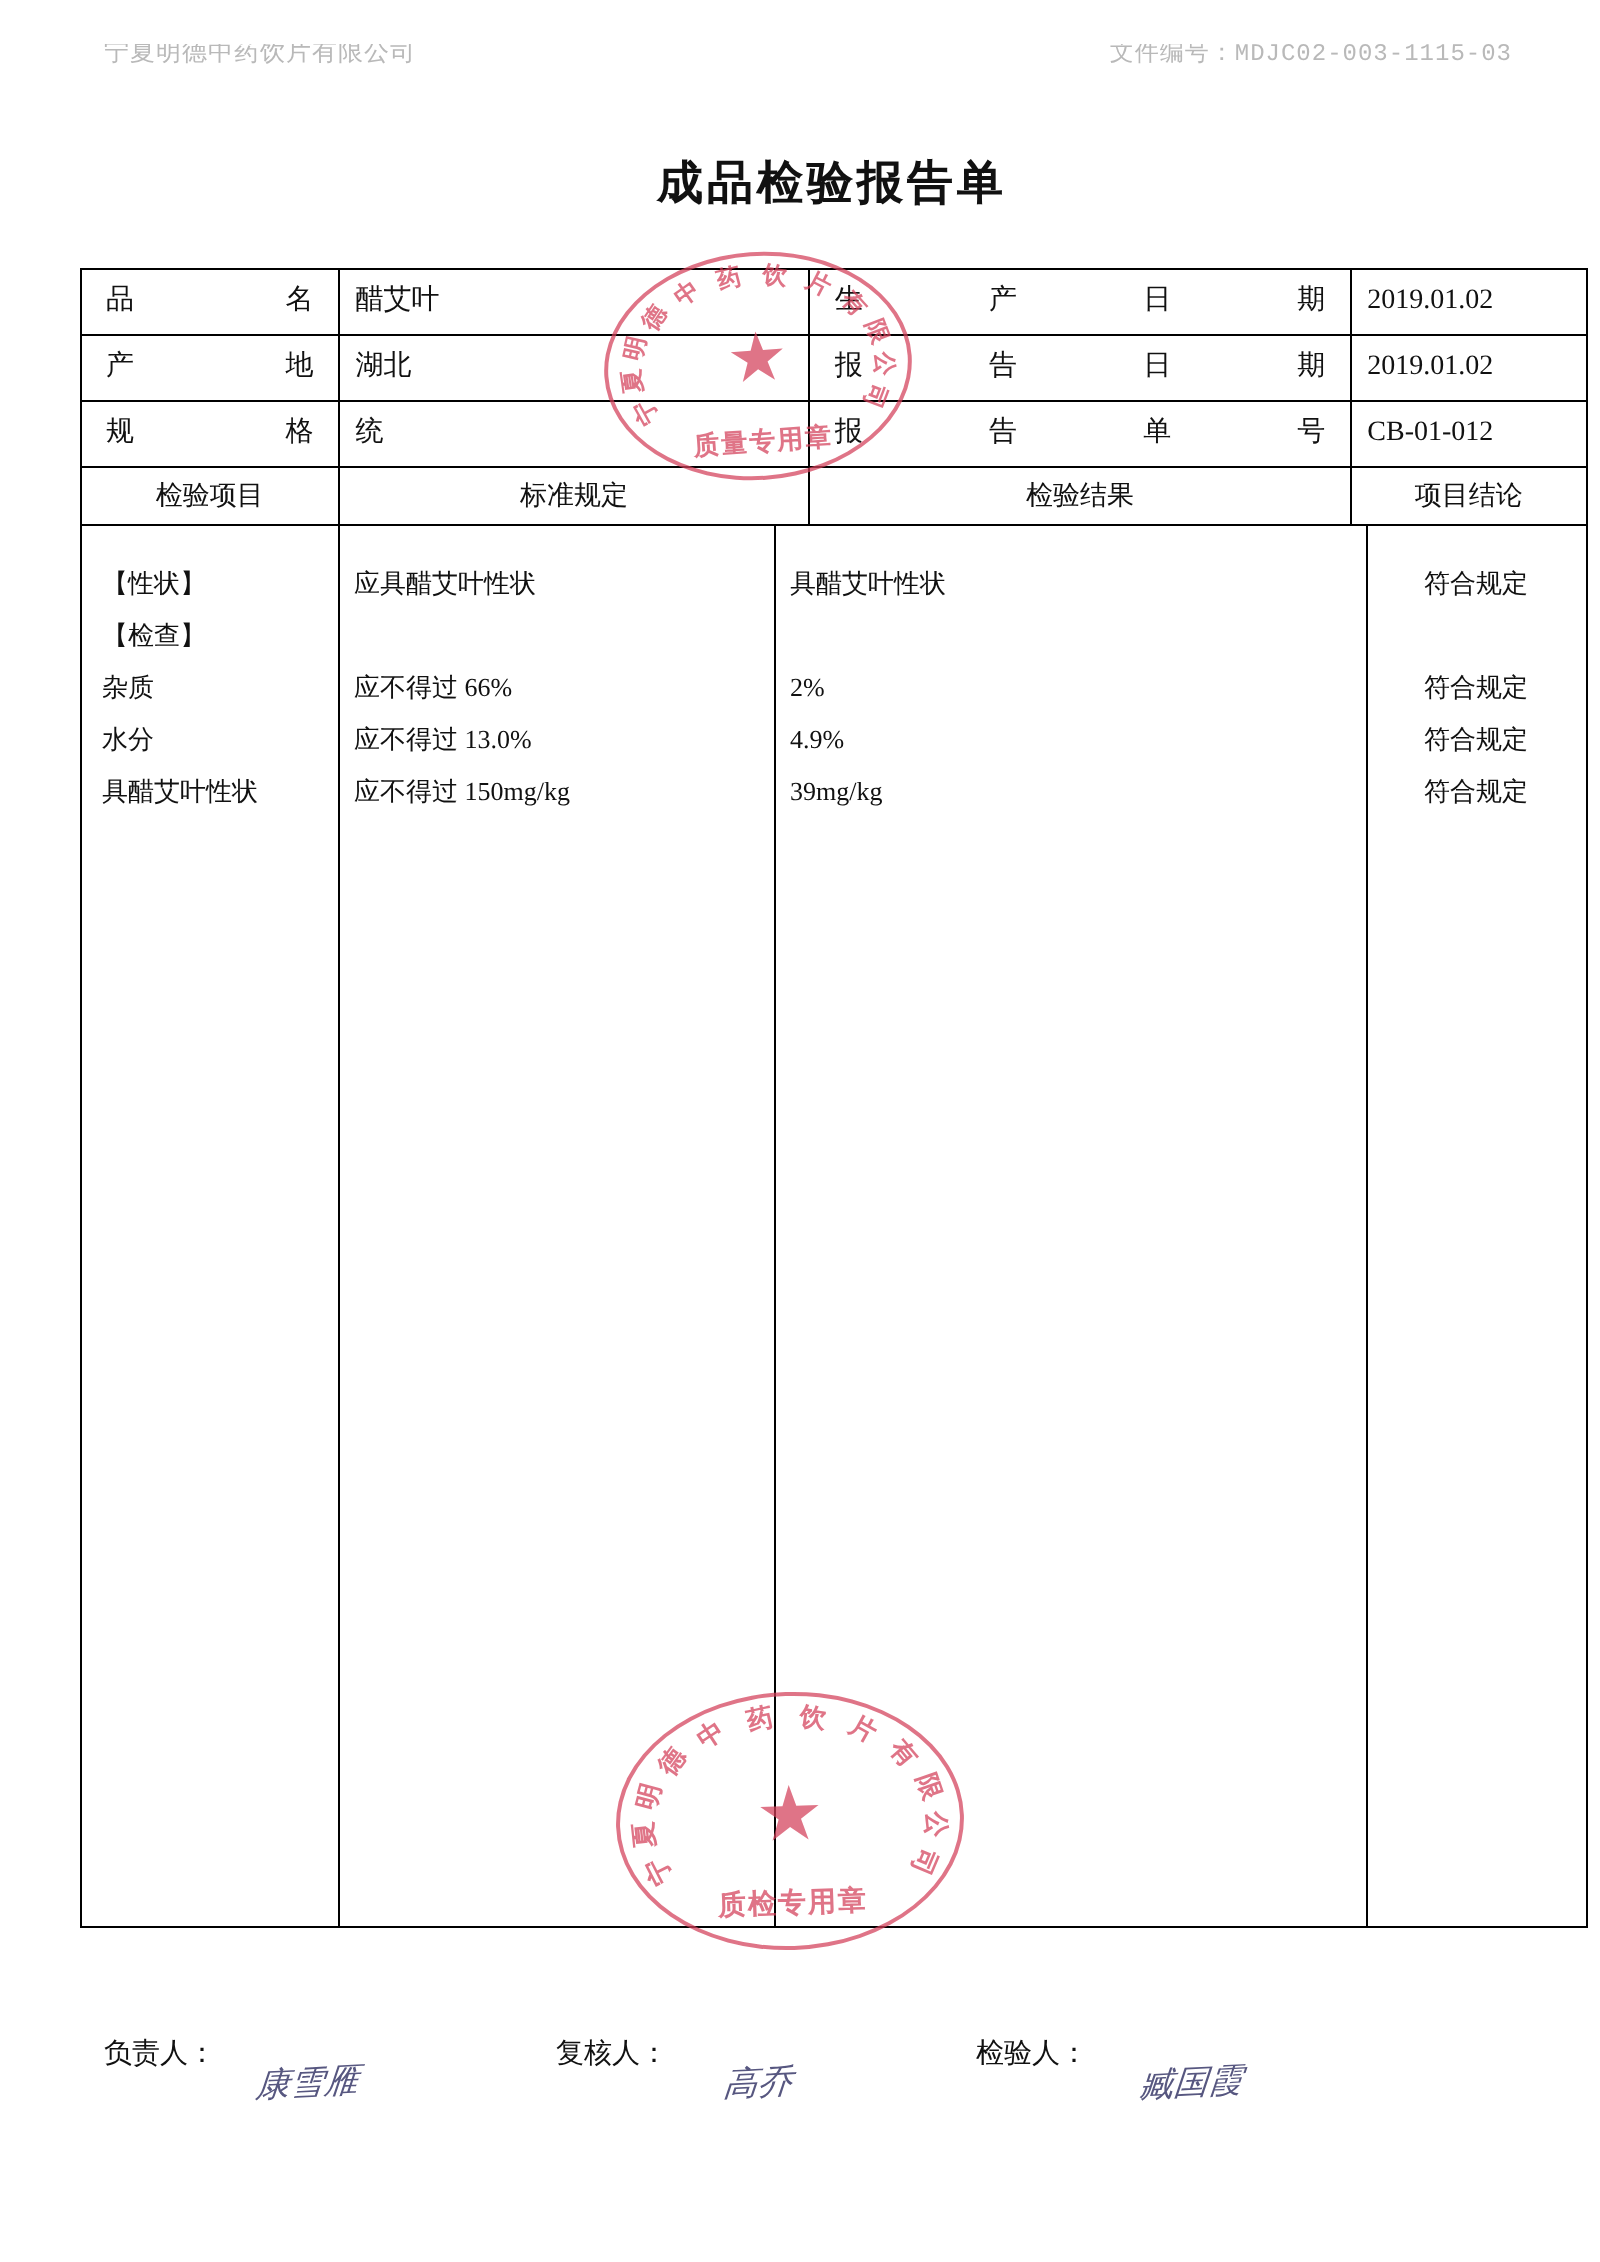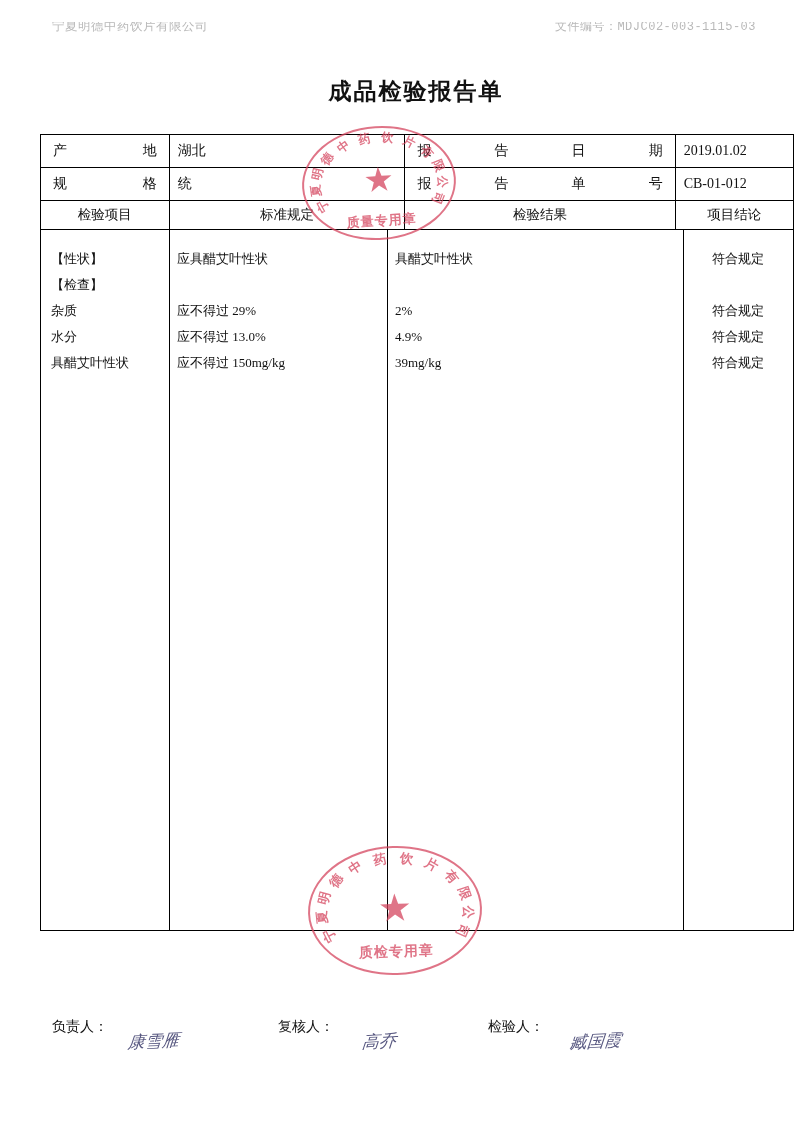--- a/index.html
+++ b/index.html
@@ -258,20 +258,26 @@
 
   <div class="header-strip">
     <div class="hdr-left">宁夏明德中药饮片有限公司</div>
     <div class="hdr-right">文件编号：<span>MDJC02-003-1115-03</span></div>
   </div>
 
   <div class="doc-title">成品检验报告单</div>
 
   <table class="main">
     <tbody>
+        <tr class="row-h">
+      <td class="lbl">品    名</td>
+      <td class="val-a">醋艾叶</td>
+      <td class="lbl2">生产日期</td>
+      <td class="val-b">2019.01.02</td>
+    </tr>
     <tr class="row-h">
       <td class="lbl">产    地</td>
       <td class="val-a">湖北</td>
       <td class="lbl2">报告日期</td>
       <td class="val-b">2019.01.02</td>
     </tr>
     <tr class="row-h">
       <td class="lbl">规    格</td>
       <td class="val-a">统</td>
       <td class="lbl2">报告单号</td>
@@ -301,21 +307,21 @@
             <div class="ir4">符合规定</div>
           </div>
           <div class="item-row">
             <div class="ir1">【检查】</div>
             <div class="ir2"></div>
             <div class="ir3"></div>
             <div class="ir4"></div>
           </div>
           <div class="item-row">
             <div class="ir1">杂质</div>
-            <div class="ir2">应不得过 29%</div>
+            <div class="ir2">应不得过 66%</div>
             <div class="ir3">2%</div>
             <div class="ir4">符合规定</div>
           </div>
           <div class="item-row">
             <div class="ir1">水分</div>
             <div class="ir2">应不得过 13.0%</div>
             <div class="ir3">4.9%</div>
             <div class="ir4">符合规定</div>
           </div>
           <div class="item-row">

